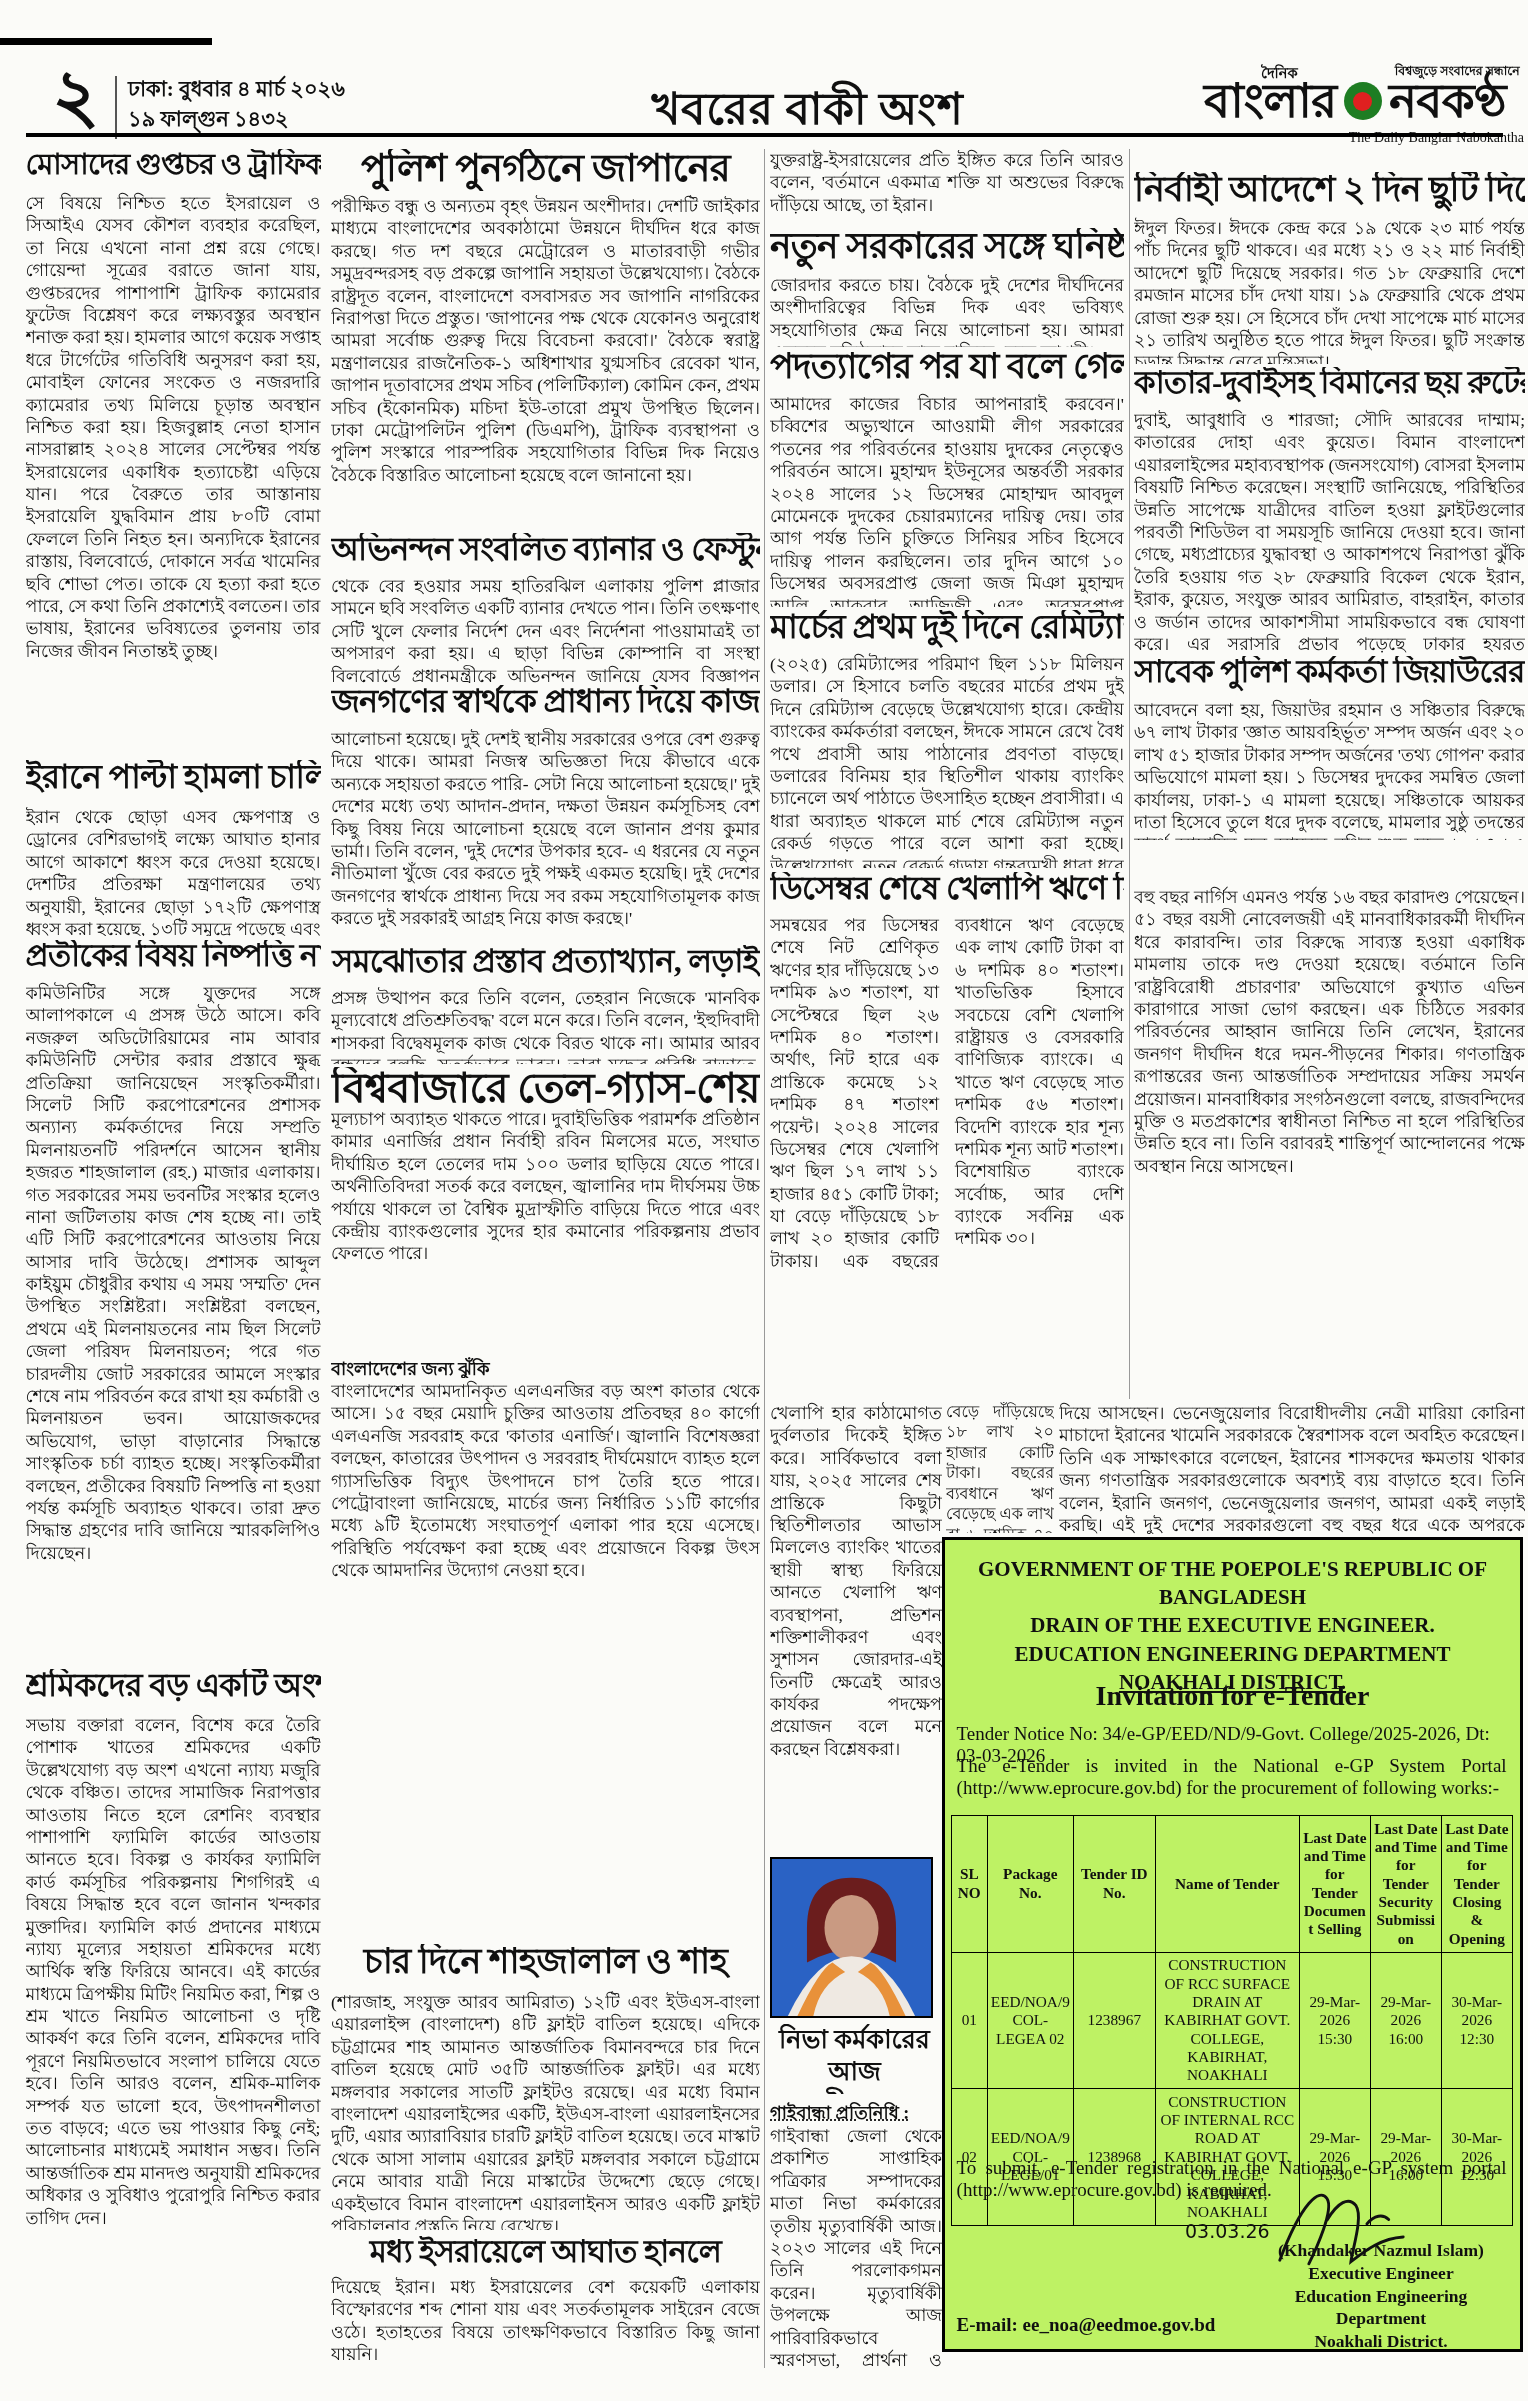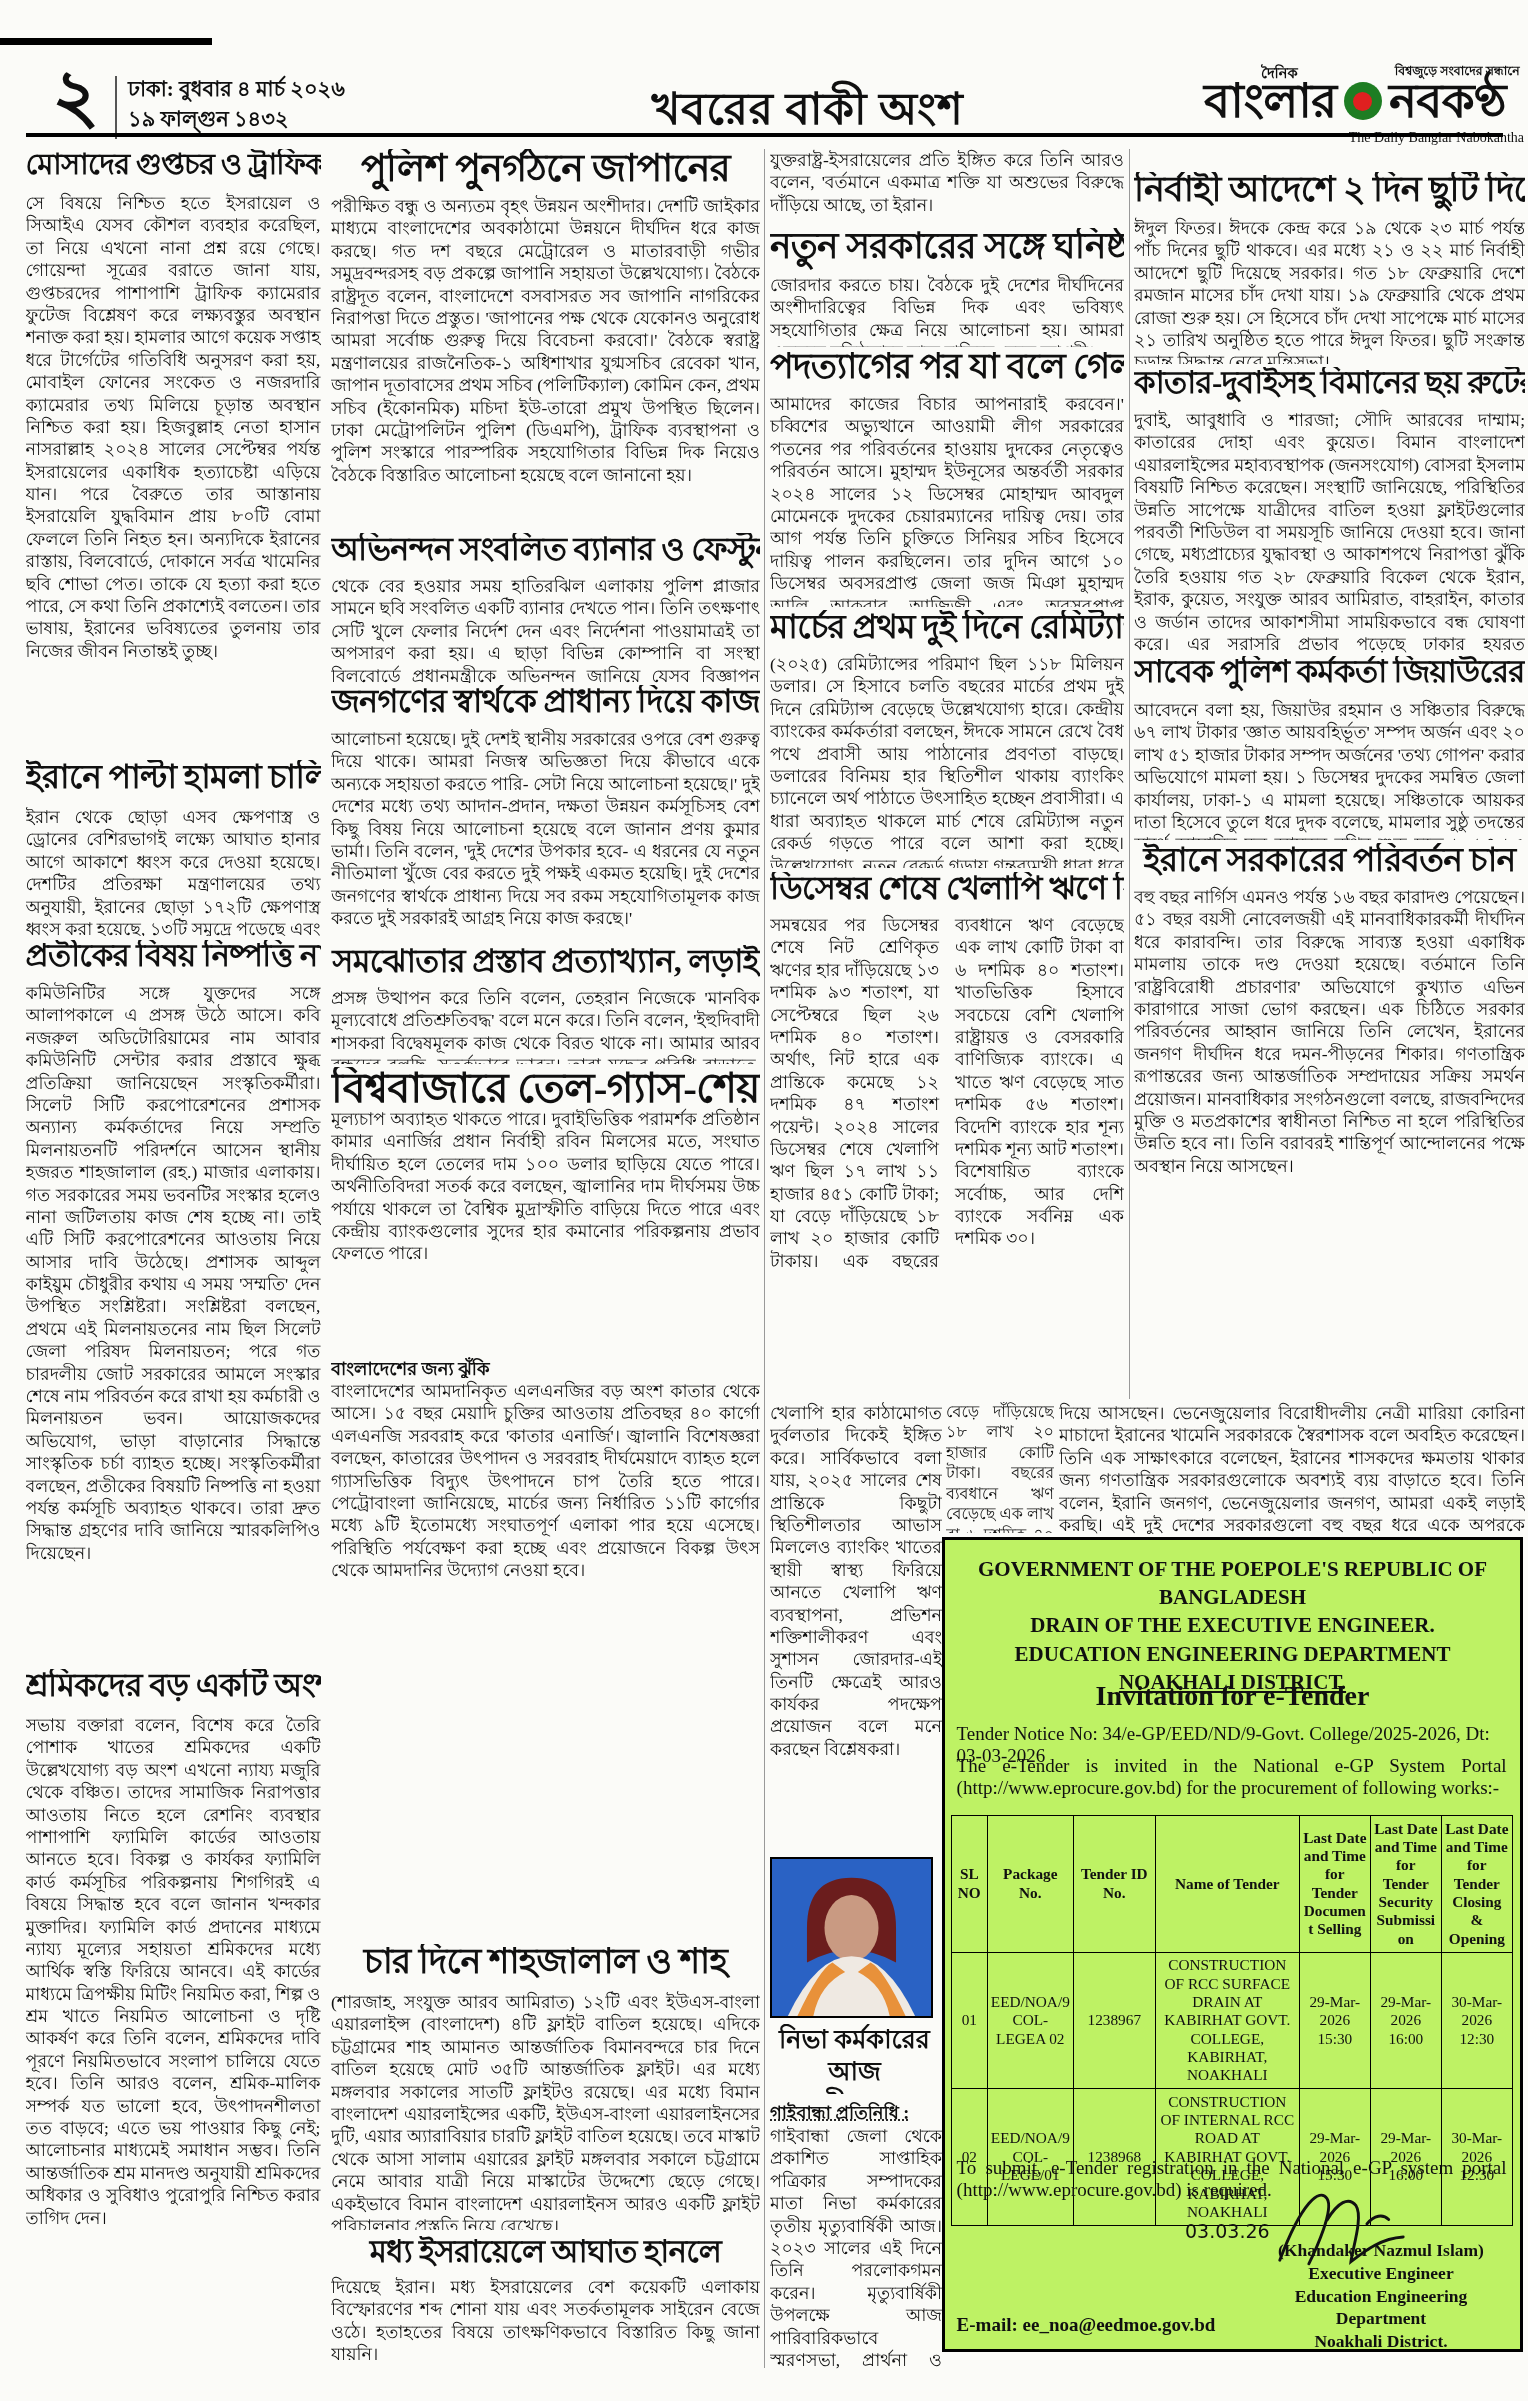--- a/index.html
+++ b/index.html
@@ -141,21 +141,20 @@
 
   <div class="abs headline" style="left:1134px;top:172px;width:391px;height:42px;font-size:35px;">নির্বাহী আদেশে ২ দিন ছুটি দিলে</div>
   <div class="abs bodytext" style="left:1134px;top:217px;width:391px;height:147px;">ঈদুল ফিতর। ঈদকে কেন্দ্র করে ১৯ থেকে ২৩ মার্চ পর্যন্ত পাঁচ দিনের ছুটি থাকবে। এর মধ্যে ২১ ও ২২ মার্চ নির্বাহী আদেশে ছুটি দিয়েছে সরকার। গত ১৮ ফেব্রুয়ারি দেশে রমজান মাসের চাঁদ দেখা যায়। ১৯ ফেব্রুয়ারি থেকে প্রথম রোজা শুরু হয়। সে হিসেবে চাঁদ দেখা সাপেক্ষে মার্চ মাসের ২১ তারিখ অনুষ্ঠিত হতে পারে ঈদুল ফিতর। ছুটি সংক্রান্ত চূড়ান্ত সিদ্ধান্ত নেবে মন্ত্রিসভা।</div>
 
   <div class="abs headline" style="left:1134px;top:367px;width:391px;height:39px;font-size:31px;">কাতার-দুবাইসহ বিমানের ছয় রুটের</div>
   <div class="abs bodytext" style="left:1134px;top:409px;width:391px;height:245px;">দুবাই, আবুধাবি ও শারজা; সৌদি আরবের দাম্মাম; কাতারের দোহা এবং কুয়েত। বিমান বাংলাদেশ এয়ারলাইন্সের মহাব্যবস্থাপক (জনসংযোগ) বোসরা ইসলাম বিষয়টি নিশ্চিত করেছেন। সংস্থাটি জানিয়েছে, পরিস্থিতির উন্নতি সাপেক্ষে যাত্রীদের বাতিল হওয়া ফ্লাইটগুলোর পরবর্তী শিডিউল বা সময়সূচি জানিয়ে দেওয়া হবে। জানা গেছে, মধ্যপ্রাচ্যের যুদ্ধাবস্থা ও আকাশপথে নিরাপত্তা ঝুঁকি তৈরি হওয়ায় গত ২৮ ফেব্রুয়ারি বিকেল থেকে ইরান, ইরাক, কুয়েত, সংযুক্ত আরব আমিরাত, বাহরাইন, কাতার ও জর্ডান তাদের আকাশসীমা সাময়িকভাবে বন্ধ ঘোষণা করে। এর সরাসরি প্রভাব পড়েছে ঢাকার হযরত শাহজালাল আন্তর্জাতিক বিমানবন্দরে। আকাশপথ বন্ধ থাকার কারণে আন্তর্জাতিক বিভিন্ন এয়ারলাইন্সের ফ্লাইট সূচি তছনছ হয়ে গেছে। পরিসংখ্যান অনুযায়ী, এইভাবে মঙ্গলবার (৩ মার্চ) বিভিন্ন এয়ারলাইন্সের মোট ৩৮টি ফ্লাইট বাতিল হয়েছে। এর আগে ২৮ ফেব্রুয়ারি ২৩টি, ১ মার্চ ৪০টি এবং ২ মার্চ ৪৬টি ফ্লাইট বাতিল হয়েছিল। সব মিলিয়ে গত কয়েক দিনে মোট ১৪৭টি আন্তর্জাতিক ফ্লাইট বাতিলের ঘটনা ঘটল, যার বড় একটি অংশই ছিল মধ্যপ্রাচ্যগামী। বিমানের পক্ষ থেকে জানানো হয়েছে, আকাশপথের উত্তেজনা ও পরিস্থিতি স্বাভাবিক না হওয়া পর্যন্ত এই অনিশ্চয়তা কাটছে না। যাত্রীদের বিমানের কল সেন্টার বা সংশ্লিষ্ট দপ্তরে যোগাযোগ রাখার অনুরোধ করা হয়েছে।</div>
 
   <div class="abs headline" style="left:1134px;top:656px;width:391px;height:39px;font-size:31px;">সাবেক পুলিশ কর্মকর্তা জিয়াউরের</div>
   <div class="abs bodytext" style="left:1134px;top:699px;width:391px;height:141px;">আবেদনে বলা হয়, জিয়াউর রহমান ও সঞ্চিতার বিরুদ্ধে ৬৭ লাখ টাকার 'জ্ঞাত আয়বহির্ভূত' সম্পদ অর্জন এবং ২০ লাখ ৫১ হাজার টাকার সম্পদ অর্জনের 'তথ্য গোপন' করার অভিযোগে মামলা হয়। ১ ডিসেম্বর দুদকের সমন্বিত জেলা কার্যালয়, ঢাকা-১ এ মামলা হয়েছে। সঞ্চিতাকে আয়কর দাতা হিসেবে তুলে ধরে দুদক বলেছে, মামলার সুষ্ঠু তদন্তের স্বার্থে আসামির মূল আয়কর নথির শুরু হতে ২০২৪-২৫ করবর্ষ পর্যন্ত সব নথি ও তথ্য জব্দ করা প্রয়োজন।</div>
 
-  <div class="abs headline" style="left:1134px;top:843px;width:391px;height:41px;font-size:33px;">ইরানে সরকারের পরিবর্তন চান</div>
   <div class="abs bodytext" style="left:1134px;top:886px;width:391px;height:511px;">বহু বছর নার্গিস এমনও পর্যন্ত ১৬ বছর কারাদণ্ড পেয়েছেন। ৫১ বছর বয়সী নোবেলজয়ী এই মানবাধিকারকর্মী দীর্ঘদিন ধরে কারাবন্দি। তার বিরুদ্ধে সাব্যস্ত হওয়া একাধিক মামলায় তাকে দণ্ড দেওয়া হয়েছে। বর্তমানে তিনি 'রাষ্ট্রবিরোধী প্রচারণার' অভিযোগে কুখ্যাত এভিন কারাগারে সাজা ভোগ করছেন। এক চিঠিতে সরকার পরিবর্তনের আহ্বান জানিয়ে তিনি লেখেন, ইরানের জনগণ দীর্ঘদিন ধরে দমন-পীড়নের শিকার। গণতান্ত্রিক রূপান্তরের জন্য আন্তর্জাতিক সম্প্রদায়ের সক্রিয় সমর্থন প্রয়োজন। মানবাধিকার সংগঠনগুলো বলছে, রাজবন্দিদের মুক্তি ও মতপ্রকাশের স্বাধীনতা নিশ্চিত না হলে পরিস্থিতির উন্নতি হবে না। তিনি বরাবরই শান্তিপূর্ণ আন্দোলনের পক্ষে অবস্থান নিয়ে আসছেন।</div>
   <div class="abs bodytext" style="left:1059px;top:1402px;width:466px;height:132px;">দিয়ে আসছেন। ভেনেজুয়েলার বিরোধীদলীয় নেত্রী মারিয়া কোরিনা মাচাদো ইরানের খামেনি সরকারকে স্বৈরশাসক বলে অবহিত করেছেন। তিনি এক সাক্ষাৎকারে বলেছেন, ইরানের শাসকদের ক্ষমতায় থাকার জন্য গণতান্ত্রিক সরকারগুলোকে অবশ্যই ব্যয় বাড়াতে হবে। তিনি বলেন, ইরানি জনগণ, ভেনেজুয়েলার জনগণ, আমরা একই লড়াই করছি। এই দুই দেশের সরকারগুলো বহু বছর ধরে একে অপরকে সহযোগিতা করে আসছে, সম্পদ, তথ্য, প্রযুক্তি, এজেন্ট ও অস্ত্র বিনিময়ের মাধ্যমে। কর্তৃত্ববাদী সরকারগুলো একে অপরকে চাপ এড়িয়ে যেতে এবং নিয়ন্ত্রণ বজায় রাখতে সহায়তা করে, যখন গণতন্ত্র প্রায়শই বিবৃতিতে থেমে যায়।</div>
 
   <div class="abs tenderbox" style="left:942px;top:1537px;width:575px;height:809px;">
     <div class="abs t-org" style="left:0;top:14.6px;">
       <div>GOVERNMENT OF THE POEPOLE'S REPUBLIC OF BANGLADESH</div>
       <div>DRAIN OF THE EXECUTIVE ENGINEER.</div>
       <div>EDUCATION ENGINEERING DEPARTMENT</div>
       <div class="u">NOAKHALI DISTRICT.</div>
     </div>

